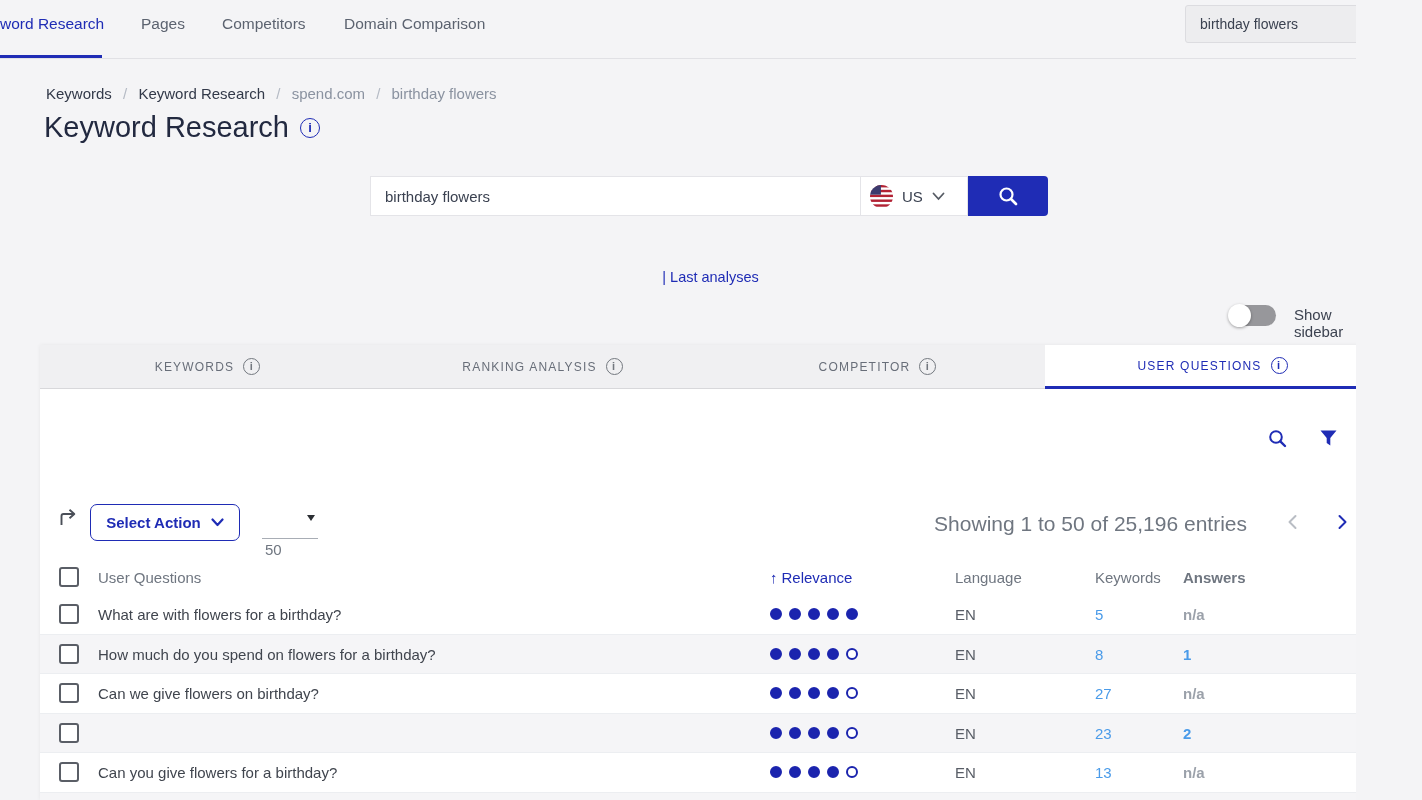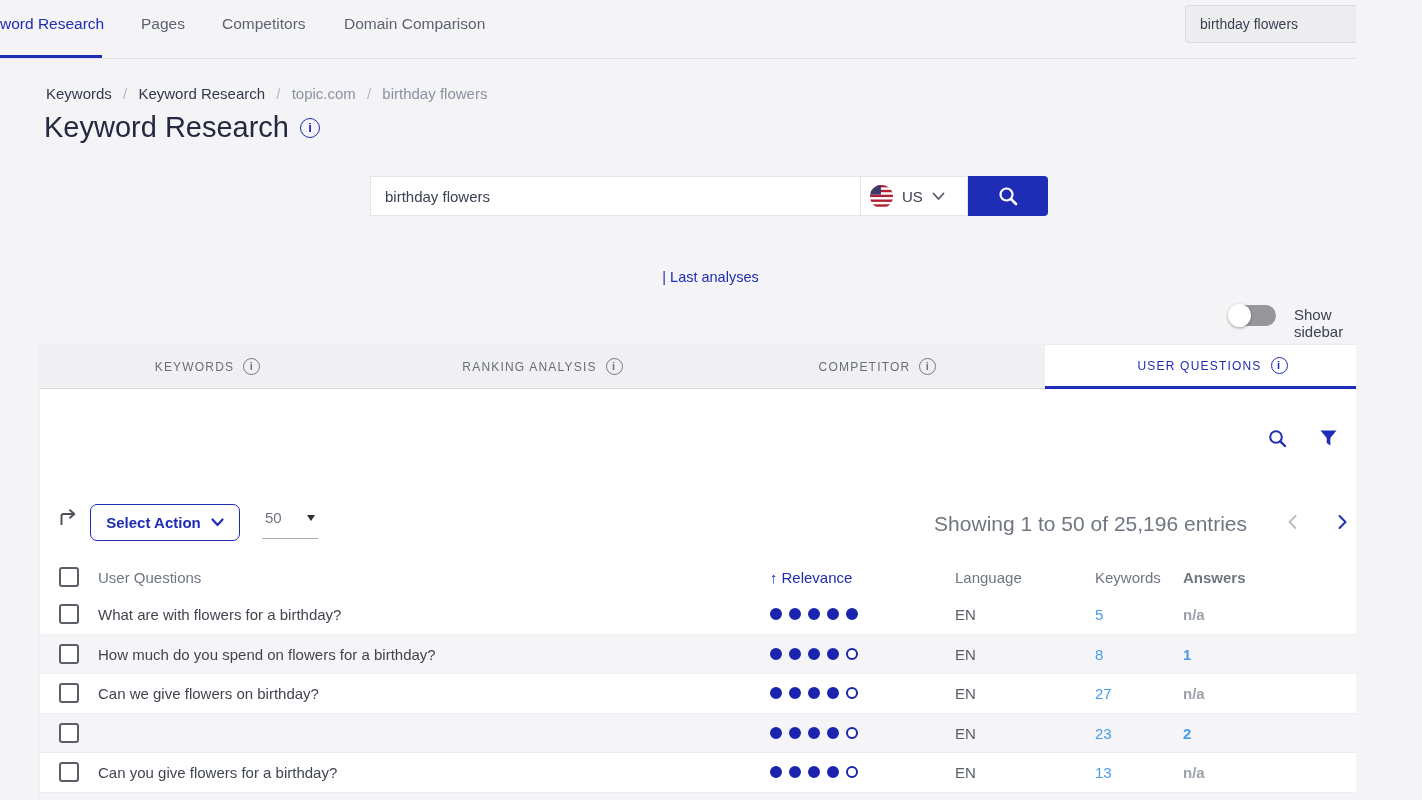--- a/index.html
+++ b/index.html
@@ -48,21 +48,21 @@
   .tab .info{color:#73787f;}
   .tab.active{background:#fff;border-bottom:3px solid #1f2cb5;color:#1f2cb5;}
   .tab.active .info{color:#1f2cb5;}
 
   .icon-btn{position:absolute;width:24px;height:24px;display:flex;align-items:center;justify-content:center;cursor:pointer;}
 
   
   .export-btn{position:absolute;left:17px;top:161px;width:24px;height:24px;cursor:pointer;}
   .select-action{position:absolute;left:50px;top:159px;width:150px;height:37px;box-sizing:border-box;border:1.5px solid #1f2cb5;border-radius:7px;background:#fff;display:flex;align-items:center;justify-content:center;gap:10px;color:#1f2cb5;font-size:15px;font-weight:600;cursor:pointer;font-family:inherit;}
   .page-size{position:absolute;left:222px;top:162px;width:56px;height:32px;box-sizing:border-box;border-bottom:1px solid #a8adb5;display:flex;align-items:flex-start;justify-content:space-between;padding:2px 3px 0 3px;cursor:pointer;}
-  .page-size .val{font-size:15px;color:#6f7680;}
+  .page-size .val{font-size:15px;color:#6f7680;margin-top:32px;}
   .caret{width:0;height:0;border-left:4.5px solid transparent;border-right:4.5px solid transparent;border-top:6px solid #2b2e33;margin-top:6px;}
   .showing{position:absolute;top:167px;right:133px;font-size:21px;color:#6f7680;}
   .pg-prev{position:absolute;left:1240px;top:165px;}
   .pg-next{position:absolute;left:1290px;top:165px;}
 
   
   .thead{position:absolute;top:213px;left:0;right:0;height:37px;border-bottom:1px solid #e6e8eb;font-size:15px;color:#6f7680;}
   .cell{position:absolute;top:50%;transform:translateY(-50%);white-space:nowrap;}
   .checkbox{position:absolute;left:19px;top:50%;transform:translateY(-50%);width:16px;height:16px;border:2px solid #5a5e66;border-radius:3px;background:#fff;cursor:pointer;}
   .col-q{left:58px;}
@@ -119,21 +119,21 @@
         </svg>
       </div>
     </div>
   </div>
 
   <div class="breadcrumb">
     <span class="bc-dark">Keywords</span>
     <span class="sep">/</span>
     <span class="bc-dark">Keyword Research</span>
     <span class="sep">/</span>
-    <span class="bc-light">topic.com</span>
+    <span class="bc-light">spend.com</span>
     <span class="sep">/</span>
     <span class="bc-light">birthday flowers</span>
   </div>
 
   <div class="page-title">
     <span>Keyword Research</span>
     <span class="info big">i</span>
   </div>
 
   <input class="kw-input" type="text" value="birthday flowers" style="">

